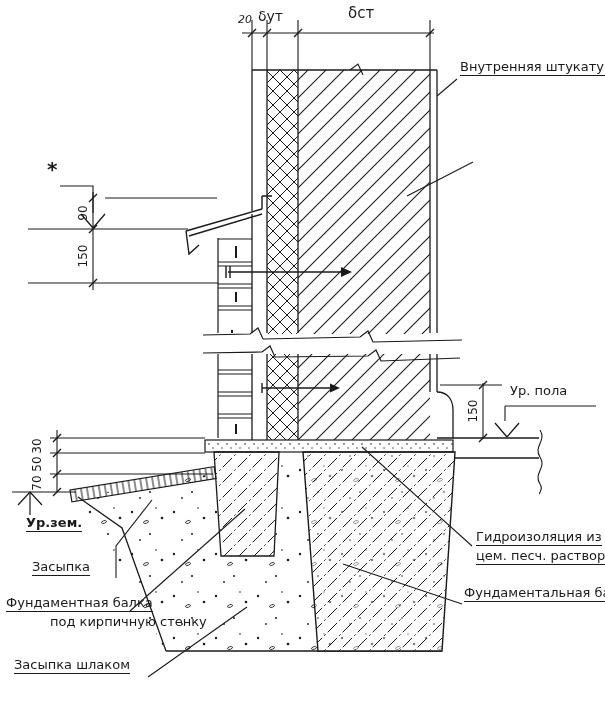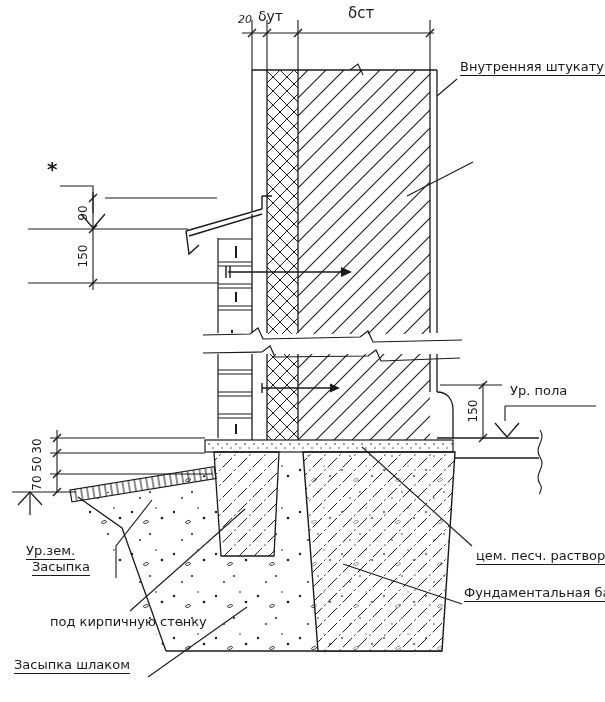--- a/index.html
+++ b/index.html
@@ -181,24 +181,26 @@
 
 <div class="lbl underl" style="left:460px;top:60px;">Внутренняя штукатурка</div>
 
 <div class="lbl" style="left:510px;top:384px;">Ур. пола</div>
 <div class="dim" style="left:473px;top:411px;">150</div>
 
 <div class="dim" style="left:37px;top:446px;">30</div>
 <div class="dim" style="left:37px;top:464px;">50</div>
 <div class="dim" style="left:37px;top:483px;">70</div>
 
-<div class="lbl underl" style="left:26px;top:544px;">Ур.зем.</div>
+<div class="lbl underl" style="left:26px;top:516px;font-weight:bold;">Ур.зем.</div>
 <div class="lbl underl" style="left:32px;top:560px;">Засыпка</div>
 
+<div class="lbl underl" style="left:6px;top:596px;">Фундаментная балка</div>
 <div class="lbl" style="left:2px;top:615px;margin-left:48px;">под кирпичную стенку</div>
 
 <div class="lbl underl" style="left:14px;top:658px;">Засыпка шлаком</div>
 
+<div class="lbl underl" style="left:476px;top:530px;">Гидроизоляция из</div>
 <div class="lbl underl" style="left:476px;top:549px;">цем. песч. раствора</div>
 
 <div class="lbl underl" style="left:464px;top:586px;">Фундаментальная балка</div>
 
 </div>
 
 </body></html>

